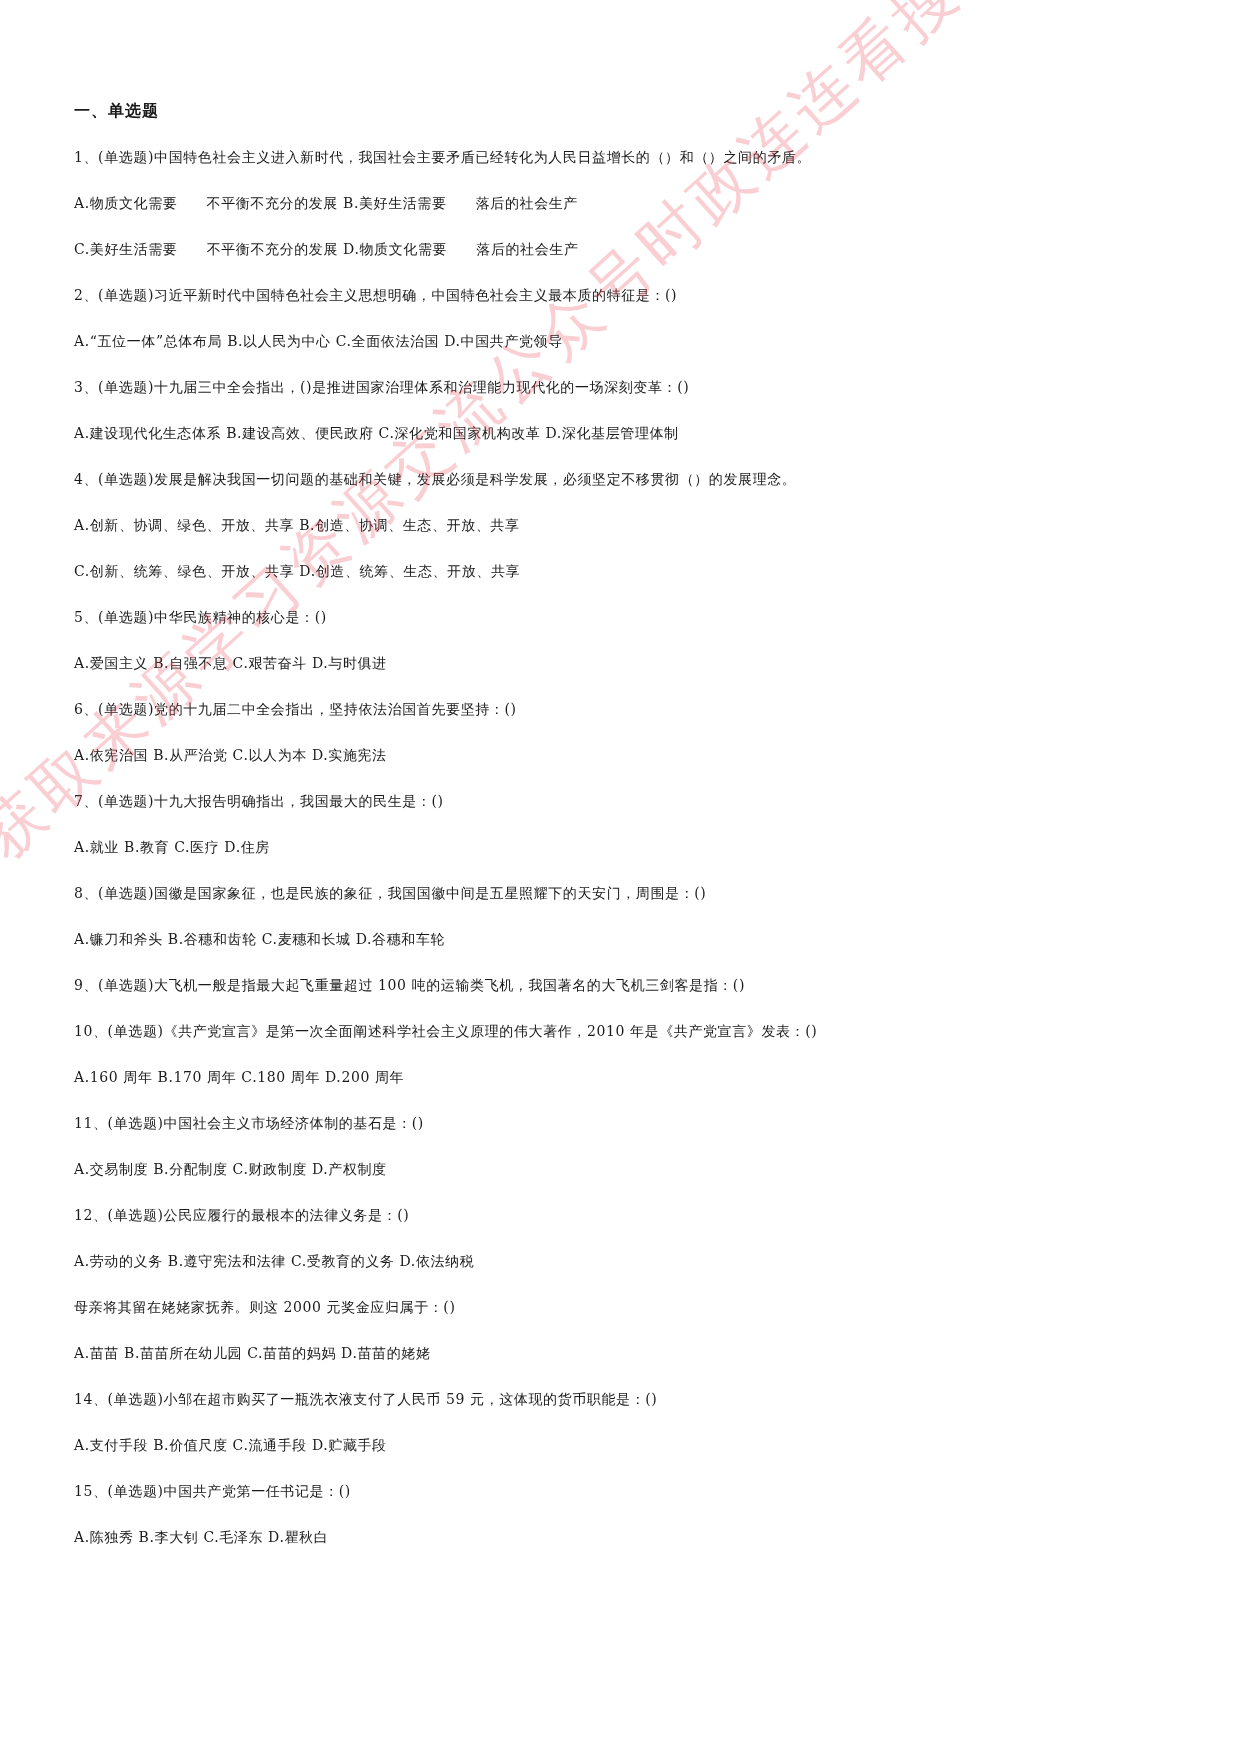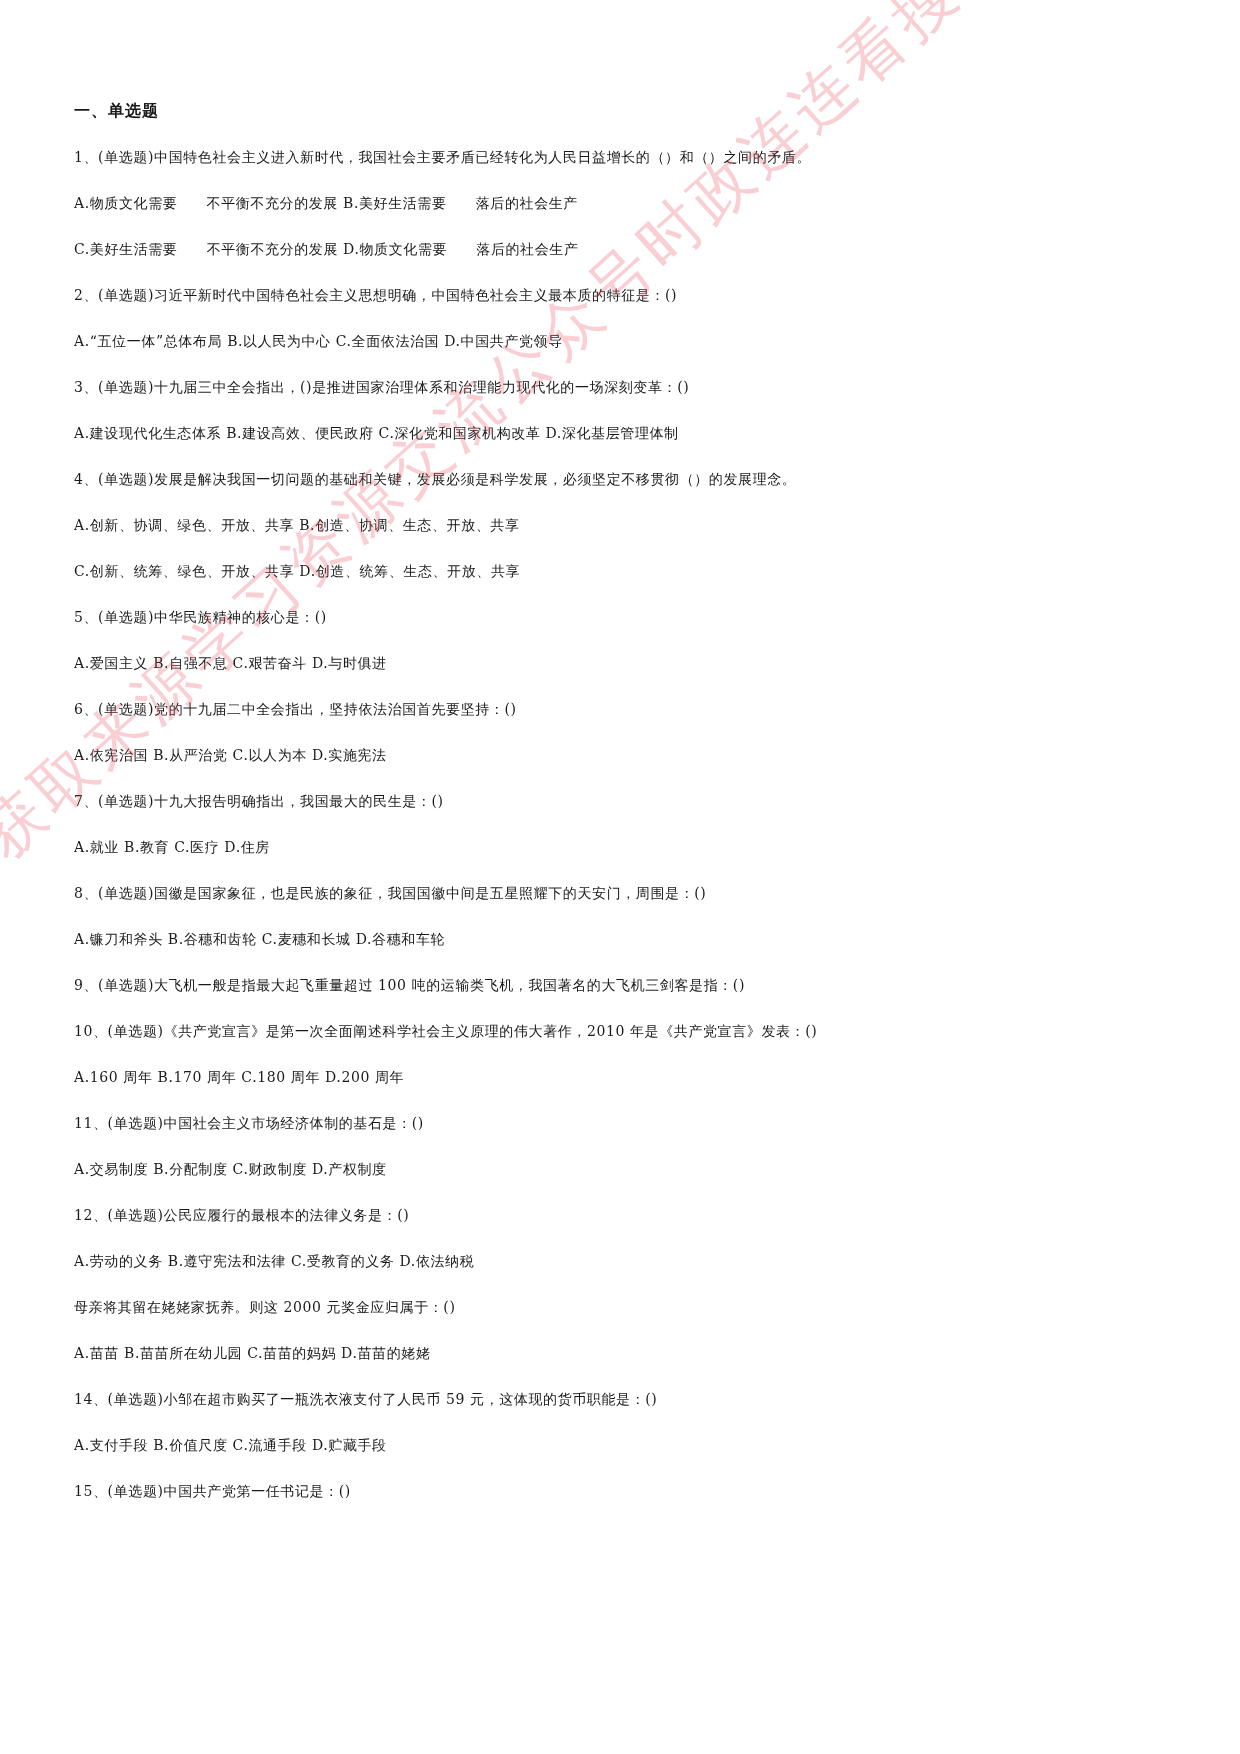--- a/index.html
+++ b/index.html
@@ -102,16 +102,17 @@
     <div class="line">12、(单选题)公民应履行的最根本的法律义务是：()</div>
     <div class="line">A.劳动的义务 B.遵守宪法和法律 C.受教育的义务 D.依法纳税</div>
 
     <div class="line">母亲将其留在姥姥家抚养。则这 2000 元奖金应归属于：()</div>
     <div class="line">A.苗苗 B.苗苗所在幼儿园 C.苗苗的妈妈 D.苗苗的姥姥</div>
 
     <div class="line">14、(单选题)小邹在超市购买了一瓶洗衣液支付了人民币 59 元，这体现的货币职能是：()</div>
     <div class="line">A.支付手段 B.价值尺度 C.流通手段 D.贮藏手段</div>
 
     <div class="line">15、(单选题)中国共产党第一任书记是：()</div>
+    <div class="line">A.陈独秀 B.李大钊 C.毛泽东 D.瞿秋白</div>
   </div>
 
   <div class="watermark">非获取来源学习资源交流公众号时政连连看搜集于网络</div>
 </div>
 
 </body></html>

